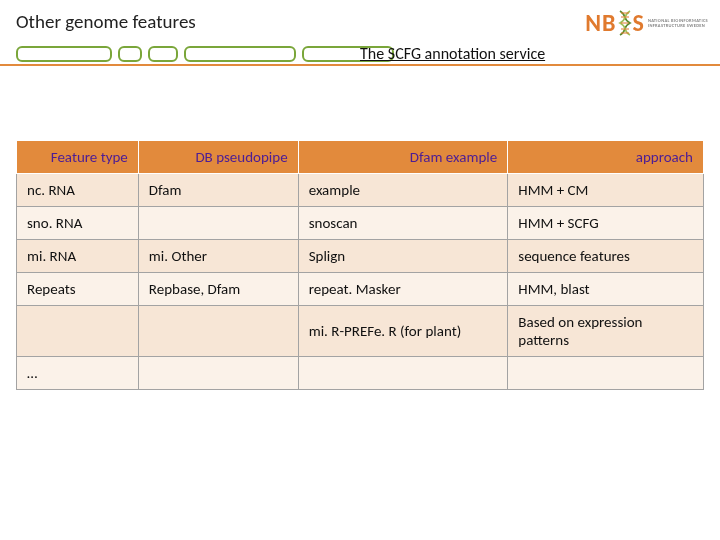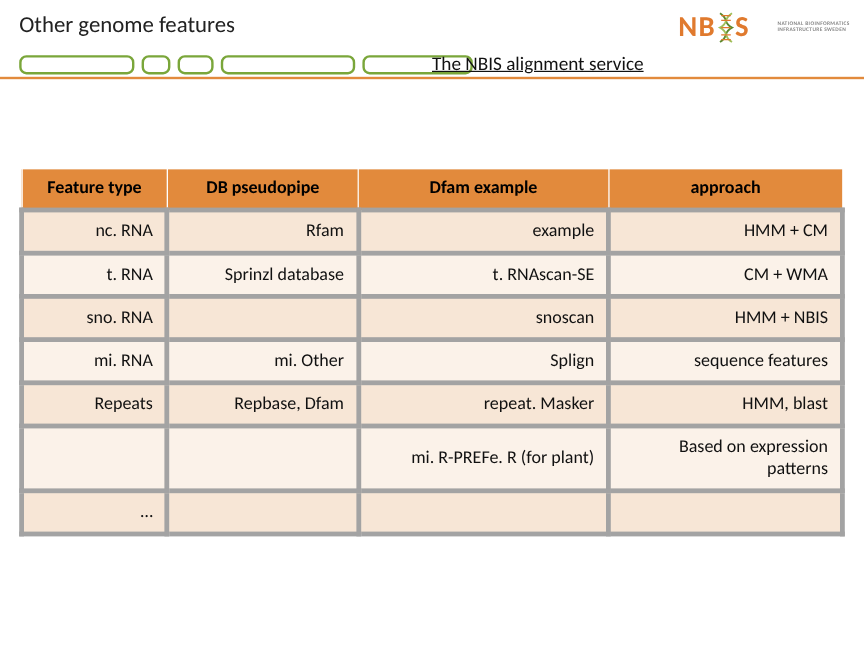--- a/index.html
+++ b/index.html
@@ -1,41 +1,41 @@
 <!DOCTYPE html>
 <html><head>
 <meta charset="utf-8">
 <style>
   * { box-sizing: border-box; margin: 0; padding: 0; }
   html, body { width: 720px; height: 540px; font-family: Calibri, "Segoe UI", Arial, sans-serif; background: #fff; color: #000; }
   .slide { position: relative; width: 720px; height: 540px; }
 
   .title { position: absolute; top: 10px; left: 16px; font-size: 19px; font-weight: 400; color: #222; }
 
-  .logo { position: absolute; top: 8px; right: 12px; display: flex; align-items: center; gap: 20px; }
+  .logo { position: absolute; top: 8px; right: 12px; display: flex; align-items: center; gap: 0; }
   .logo-main { display: flex; align-items: center; }
   .logo-text { font-weight: 800; font-size: 24px; color: #e07a2e; letter-spacing: 1px; }
   .logo-helix { width: 14px; height: 26px; margin: 0 1px; display: inline-block; }
   .logo-sub { font-size: 4.5px; line-height: 5px; color: #888; font-weight: 700; letter-spacing: 0.3px; margin-left: 3px; }
 
   .subtitle { position: absolute; top: 44px; left: 360px; font-size: 16px; text-decoration: underline; color: #111; }
 
   .bar-group { position: absolute; top: 46px; left: 16px; display: flex; align-items: center; gap: 6px; }
   .bar { height: 16px; border: 2px solid #7aa63a; border-radius: 6px; background: #fff; }
   .bar.w1 { width: 96px; }
   .bar.w2 { width: 24px; }
   .bar.w3 { width: 30px; }
   .bar.w4 { width: 112px; }
   .bar.w5 { width: 92px; }
 
   .hr { position: absolute; top: 64px; left: 0; width: 720px; height: 2px; background: #e28a3c; }
 
   .tbl { position: absolute; top: 140px; left: 16px; width: 688px; border-collapse: collapse; font-size: 15px; }
-  .tbl th { background: #e28a3c; color: #000000; text-align: center; font-weight: 700; padding: 7px 10px; border: 1px solid #fff; }
-  .tbl td { padding: 7px 10px; border: 4px solid #a3a3a3; color: #111; text-align: right; }
+  .tbl th { background: #e28a3c; color: #4c1d95; text-align: right; font-weight: 400; padding: 7px 10px; border: 1px solid #fff; }
+  .tbl td { padding: 7px 10px; border: 1px solid #a3a3a3; color: #111; }
   .tbl tbody tr:nth-child(odd)  td { background: #f7e6d6; }
   .tbl tbody tr:nth-child(even) td { background: #fbf2e9; }
   .tbl col.c1 { width: 122px; }
   .tbl col.c2 { width: 160px; }
   .tbl col.c3 { width: 210px; }
   .tbl col.c4 { width: 196px; }
 </style>
 </head>
 <body>
 
@@ -66,21 +66,21 @@
   </div>
 
   <div class="bar-group">
     <div class="bar w1"></div>
     <div class="bar w2"></div>
     <div class="bar w3"></div>
     <div class="bar w4"></div>
     <div class="bar w5"></div>
   </div>
 
-  <div class="subtitle">The NBIS alignment service</div>
+  <div class="subtitle">The SCFG annotation service</div>
 
   <div class="hr"></div>
 
   <table class="tbl">
     <colgroup>
         <col class="c1">
         <col class="c2">
         <col class="c3">
         <col class="c4">
       </colgroup>
@@ -88,35 +88,29 @@
       <tr>
         <th>Feature type</th>
         <th>DB pseudopipe</th>
         <th>Dfam example</th>
         <th>approach</th>
       </tr>
     </thead>
     <tbody>
         <tr>
           <td>nc. RNA</td>
-          <td>Rfam</td>
+          <td>Dfam</td>
           <td>example</td>
           <td>HMM + CM</td>
-        </tr>
-        <tr>
-          <td>t. RNA</td>
-          <td>Sprinzl database</td>
-          <td>t. RNAscan-SE</td>
-          <td>CM + WMA</td>
         </tr>
         <tr>
           <td>sno. RNA</td>
           <td></td>
           <td>snoscan</td>
-          <td>HMM + NBIS</td>
+          <td>HMM + SCFG</td>
         </tr>
         <tr>
           <td>mi. RNA</td>
           <td>mi. Other</td>
           <td>Splign</td>
           <td>sequence features</td>
         </tr>
         <tr>
           <td>Repeats</td>
           <td>Repbase, Dfam</td>

